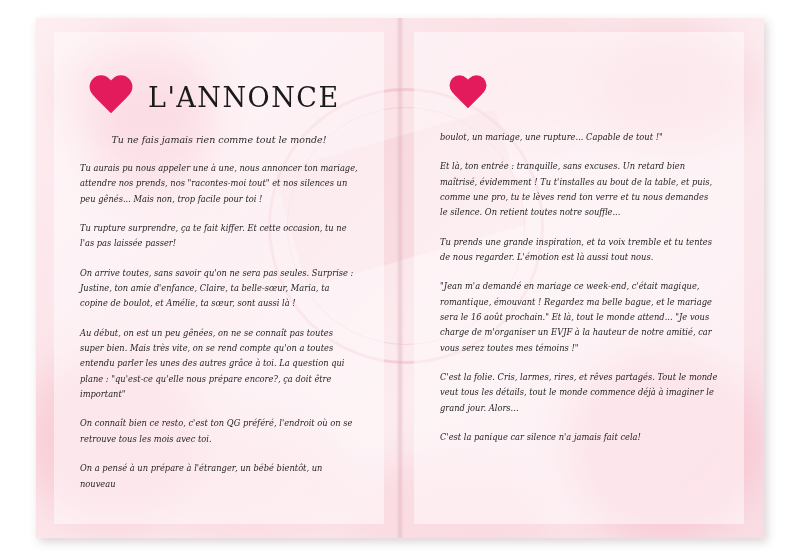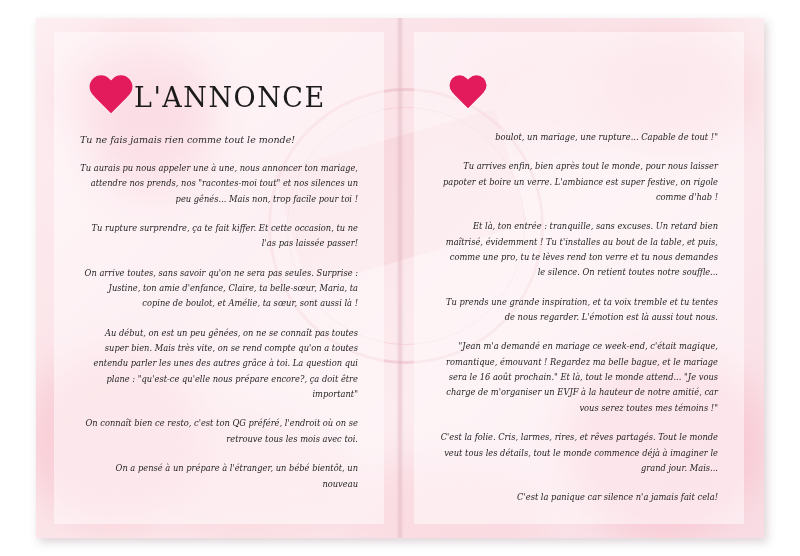--- a/index.html
+++ b/index.html
@@ -92,20 +92,21 @@
     background: linear-gradient(to right,
       rgba(225,185,195,0.0) 0%,
       rgba(220,175,188,0.45) 45%,
       rgba(220,175,188,0.45) 55%,
       rgba(225,185,195,0.0) 100%);
   }
 
   .title-row {
     display: flex;
     align-items: center;
+    gap: 14px;
     margin: 18px 0 16px 8px;
   }
   .heart {
     width: 46px;
     height: 42px;
     position: relative;
     flex: 0 0 auto;
   }
   .heart:before, .heart:after {
     content: "";
@@ -134,35 +135,35 @@
     font-family: "DejaVu Serif", serif;
     font-size: 27px;
     letter-spacing: 1.5px;
     color: #1b1b1b;
     font-weight: normal;
     margin: 0;
     white-space: nowrap;
   }
 
   .subtitle {
-    text-align: left;
+    text-align: center;
     font-family: "DejaVu Serif", serif;
     font-style: italic;
     font-size: 9.5px;
     color: #2a2a2a;
     margin: 0 0 16px 0;
   }
 
   .body-col {
     font-family: "DejaVu Serif", serif;
     font-style: italic;
     font-size: 8.3px;
     line-height: 1.85;
     color: #242424;
-    text-align: right;
+    text-align: left;
   }
   .body-col p {
     margin: 0 0 14px 0;
   }
   .page-right .body-col { padding-top: 2px; }
   .cont-line {
     margin-left: 36px;
   }
 </style>
 </head>
@@ -199,22 +200,21 @@
   </div>
 
   <div class="spine"></div>
 
   <div class="page page-right">
     <div class="title-row">
       <div class="heart heart-small"></div>
     </div>
     <div class="body-col">
       <p class="cont-line">boulot, un mariage, une rupture... Capable de tout !"</p>
-      <p>Tu arrives enfin, bien après tout le monde, pour nous laisser papoter et boire un verre. L'ambiance est super festive, on rigole comme d'hab !</p>
       <p>Et là, ton entrée : tranquille, sans excuses. Un retard bien maîtrisé, évidemment ! Tu t'installes au bout de la table, et puis, comme une pro, tu te lèves rend ton verre et tu nous demandes le silence. On retient toutes notre souffle...</p>
       <p>Tu prends une grande inspiration, et ta voix tremble et tu tentes de nous regarder. L'émotion est là aussi tout nous.</p>
       <p>"Jean m'a demandé en mariage ce week-end, c'était magique, romantique, émouvant ! Regardez ma belle bague, et le mariage sera le 16 août prochain." Et là, tout le monde attend... "Je vous charge de m'organiser un EVJF à la hauteur de notre amitié, car vous serez toutes mes témoins !"</p>
-      <p>C'est la folie. Cris, larmes, rires, et rêves partagés. Tout le monde veut tous les détails, tout le monde commence déjà à imaginer le grand jour. Mais...</p>
+      <p>C'est la folie. Cris, larmes, rires, et rêves partagés. Tout le monde veut tous les détails, tout le monde commence déjà à imaginer le grand jour. Alors...</p>
       <p>C'est la panique car silence n'a jamais fait cela!</p>
     </div>
   </div>
 
 </div>
 
 </body></html>

